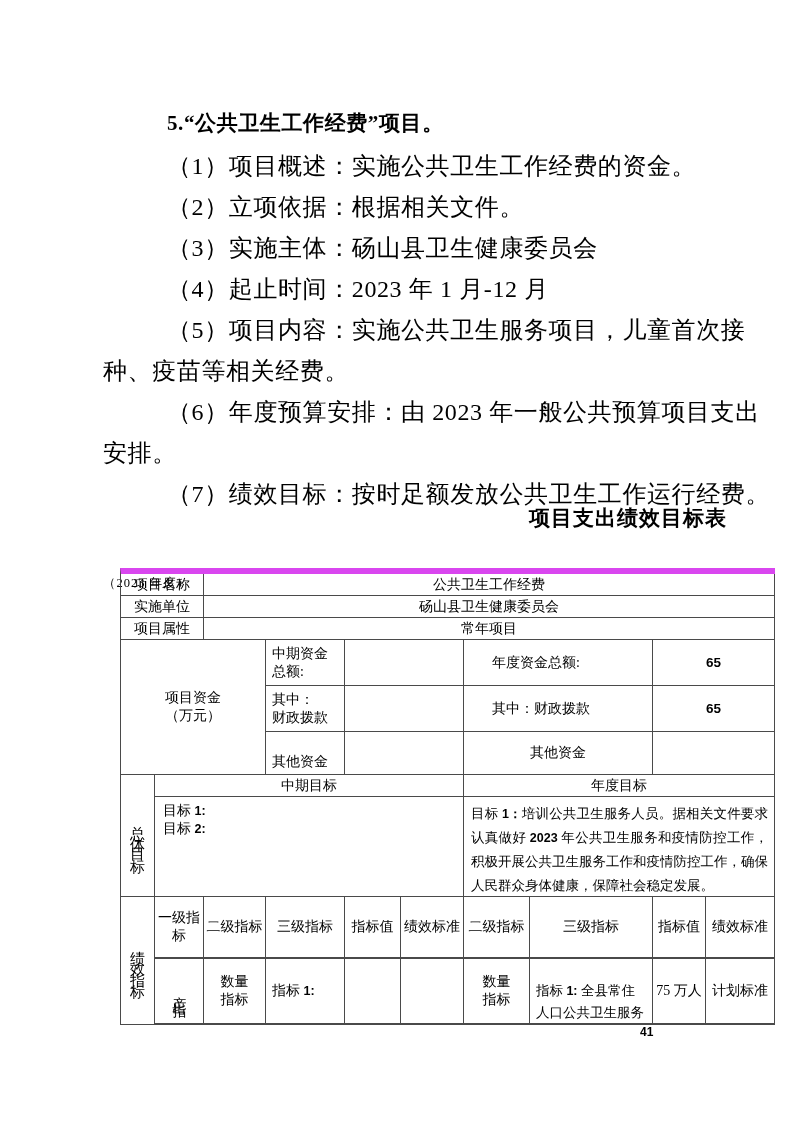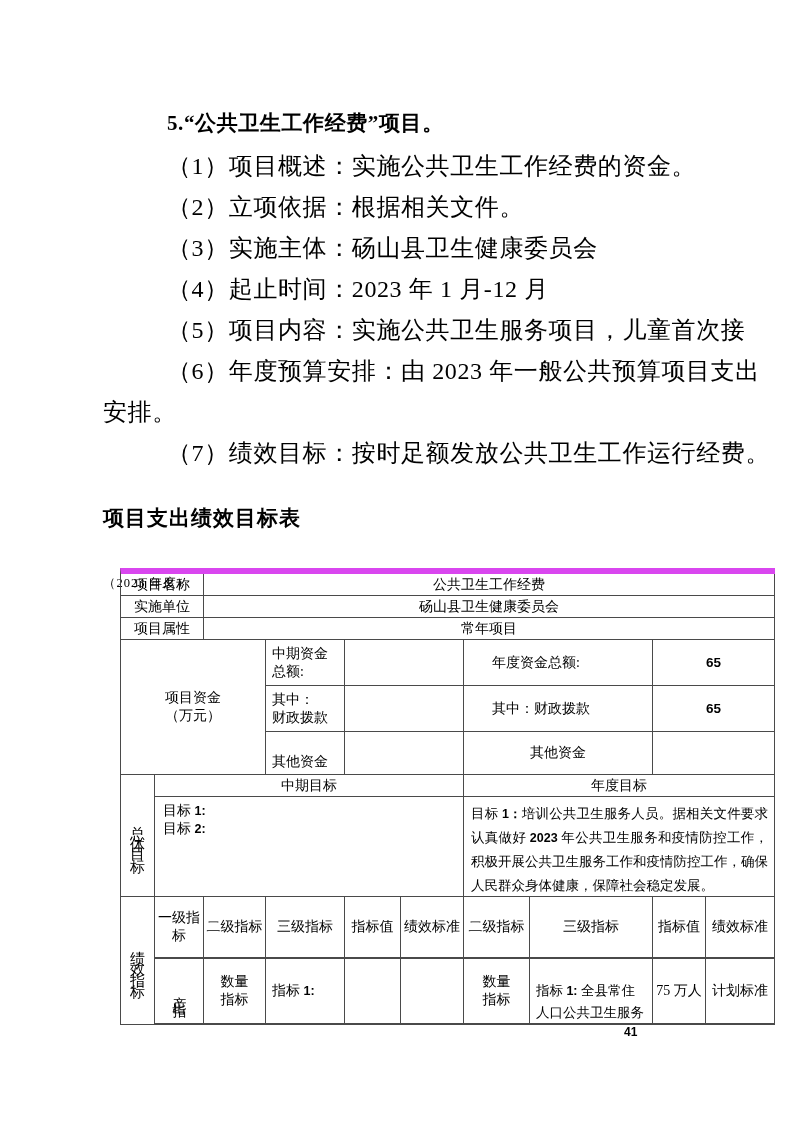--- a/index.html
+++ b/index.html
@@ -8,21 +8,21 @@
     font-family:"Liberation Serif","DejaVu Serif",serif;color:#000;
     overflow:hidden;
   }
   
   .bodytext{position:absolute;left:103px;top:100px;width:600px;}
   .h1line{height:46px;line-height:46px;font-weight:bold;font-size:21px;
     letter-spacing:0.6px;text-indent:64px;white-space:nowrap;}
   .pline{height:41px;line-height:41px;font-size:24px;letter-spacing:0.6px;white-space:nowrap;}
   .indent{text-indent:64px;}
   
-  .tbl-title{position:absolute;left:103px;top:504px;width:624px;text-align:left;
+  .tbl-title{position:absolute;left:103px;top:504px;width:624px;text-align:right;
     font-family:"Liberation Sans","DejaVu Sans",sans-serif;
     font-weight:bold;font-size:21px;letter-spacing:1px;}
   .tbl-subtitle{position:absolute;left:103px;top:575px;width:624px;text-align:left;
     font-size:12.5px;letter-spacing:1px;}
   
   .t{position:absolute;left:120px;top:568px;width:654px;height:451px;
     border-top:6px solid #d946ef;border-left:1px solid #4a4a4a;
     display:grid;
     grid-template-columns:34px 49px 62px 79px 56px 63px 66px 123px 53px 69px;
     grid-template-rows:22px 22px 22px 46px 46px 43px 22px 100px 62px 66px;
@@ -37,34 +37,35 @@
   .c.bb2{border-bottom-width:2px;}
   .num{font-family:"Liberation Sans","DejaVu Sans",sans-serif;font-weight:bold;font-size:13.5px;}
   .numsm{font-family:"Liberation Sans","DejaVu Sans",sans-serif;font-weight:bold;font-size:12.5px;}
   .vwrap{writing-mode:vertical-rl;text-orientation:upright;letter-spacing:11px;font-size:15px;}
   .vwrap.small{letter-spacing:4px;font-size:14px;}
   .goalline{line-height:17px;}
   .para{display:block;text-align:justify;padding:5px 6px 4px 7px;font-size:13.5px;line-height:24px;}
   .para2{display:block;text-align:left;padding:21px 4px 4px 6px;font-size:13.5px;line-height:22px;}
   .narrow2{display:inline-block;width:32px;}
   
-  .pagenum{position:absolute;left:624px;top:1025px;
+  .pagenum{position:absolute;left:640px;top:1025px;
     font-family:"Liberation Sans","DejaVu Sans",sans-serif;
     font-size:12px;font-weight:bold;}
 </style>
 </head>
 <body>
 
 <div class="bodytext">
   <div class="h1line">5.“公共卫生工作经费”项目。</div>
   <div class="pline indent">（1）项目概述：实施公共卫生工作经费的资金。</div>
   <div class="pline indent">（2）立项依据：根据相关文件。</div>
   <div class="pline indent">（3）实施主体：砀山县卫生健康委员会</div>
   <div class="pline indent">（4）起止时间：2023 年 1 月-12 月</div>
   <div class="pline indent">（5）项目内容：实施公共卫生服务项目，儿童首次接</div>
+  <div class="pline">种、疫苗等相关经费。</div>
   <div class="pline indent">（6）年度预算安排：由 2023 年一般公共预算项目支出</div>
   <div class="pline">安排。</div>
   <div class="pline indent">（7）绩效目标：按时足额发放公共卫生工作运行经费。</div>
 </div>
 
 <div class="tbl-title">项目支出绩效目标表</div>
 <div class="tbl-subtitle">（2023 年度）</div>
 
 <div class="t">
 

